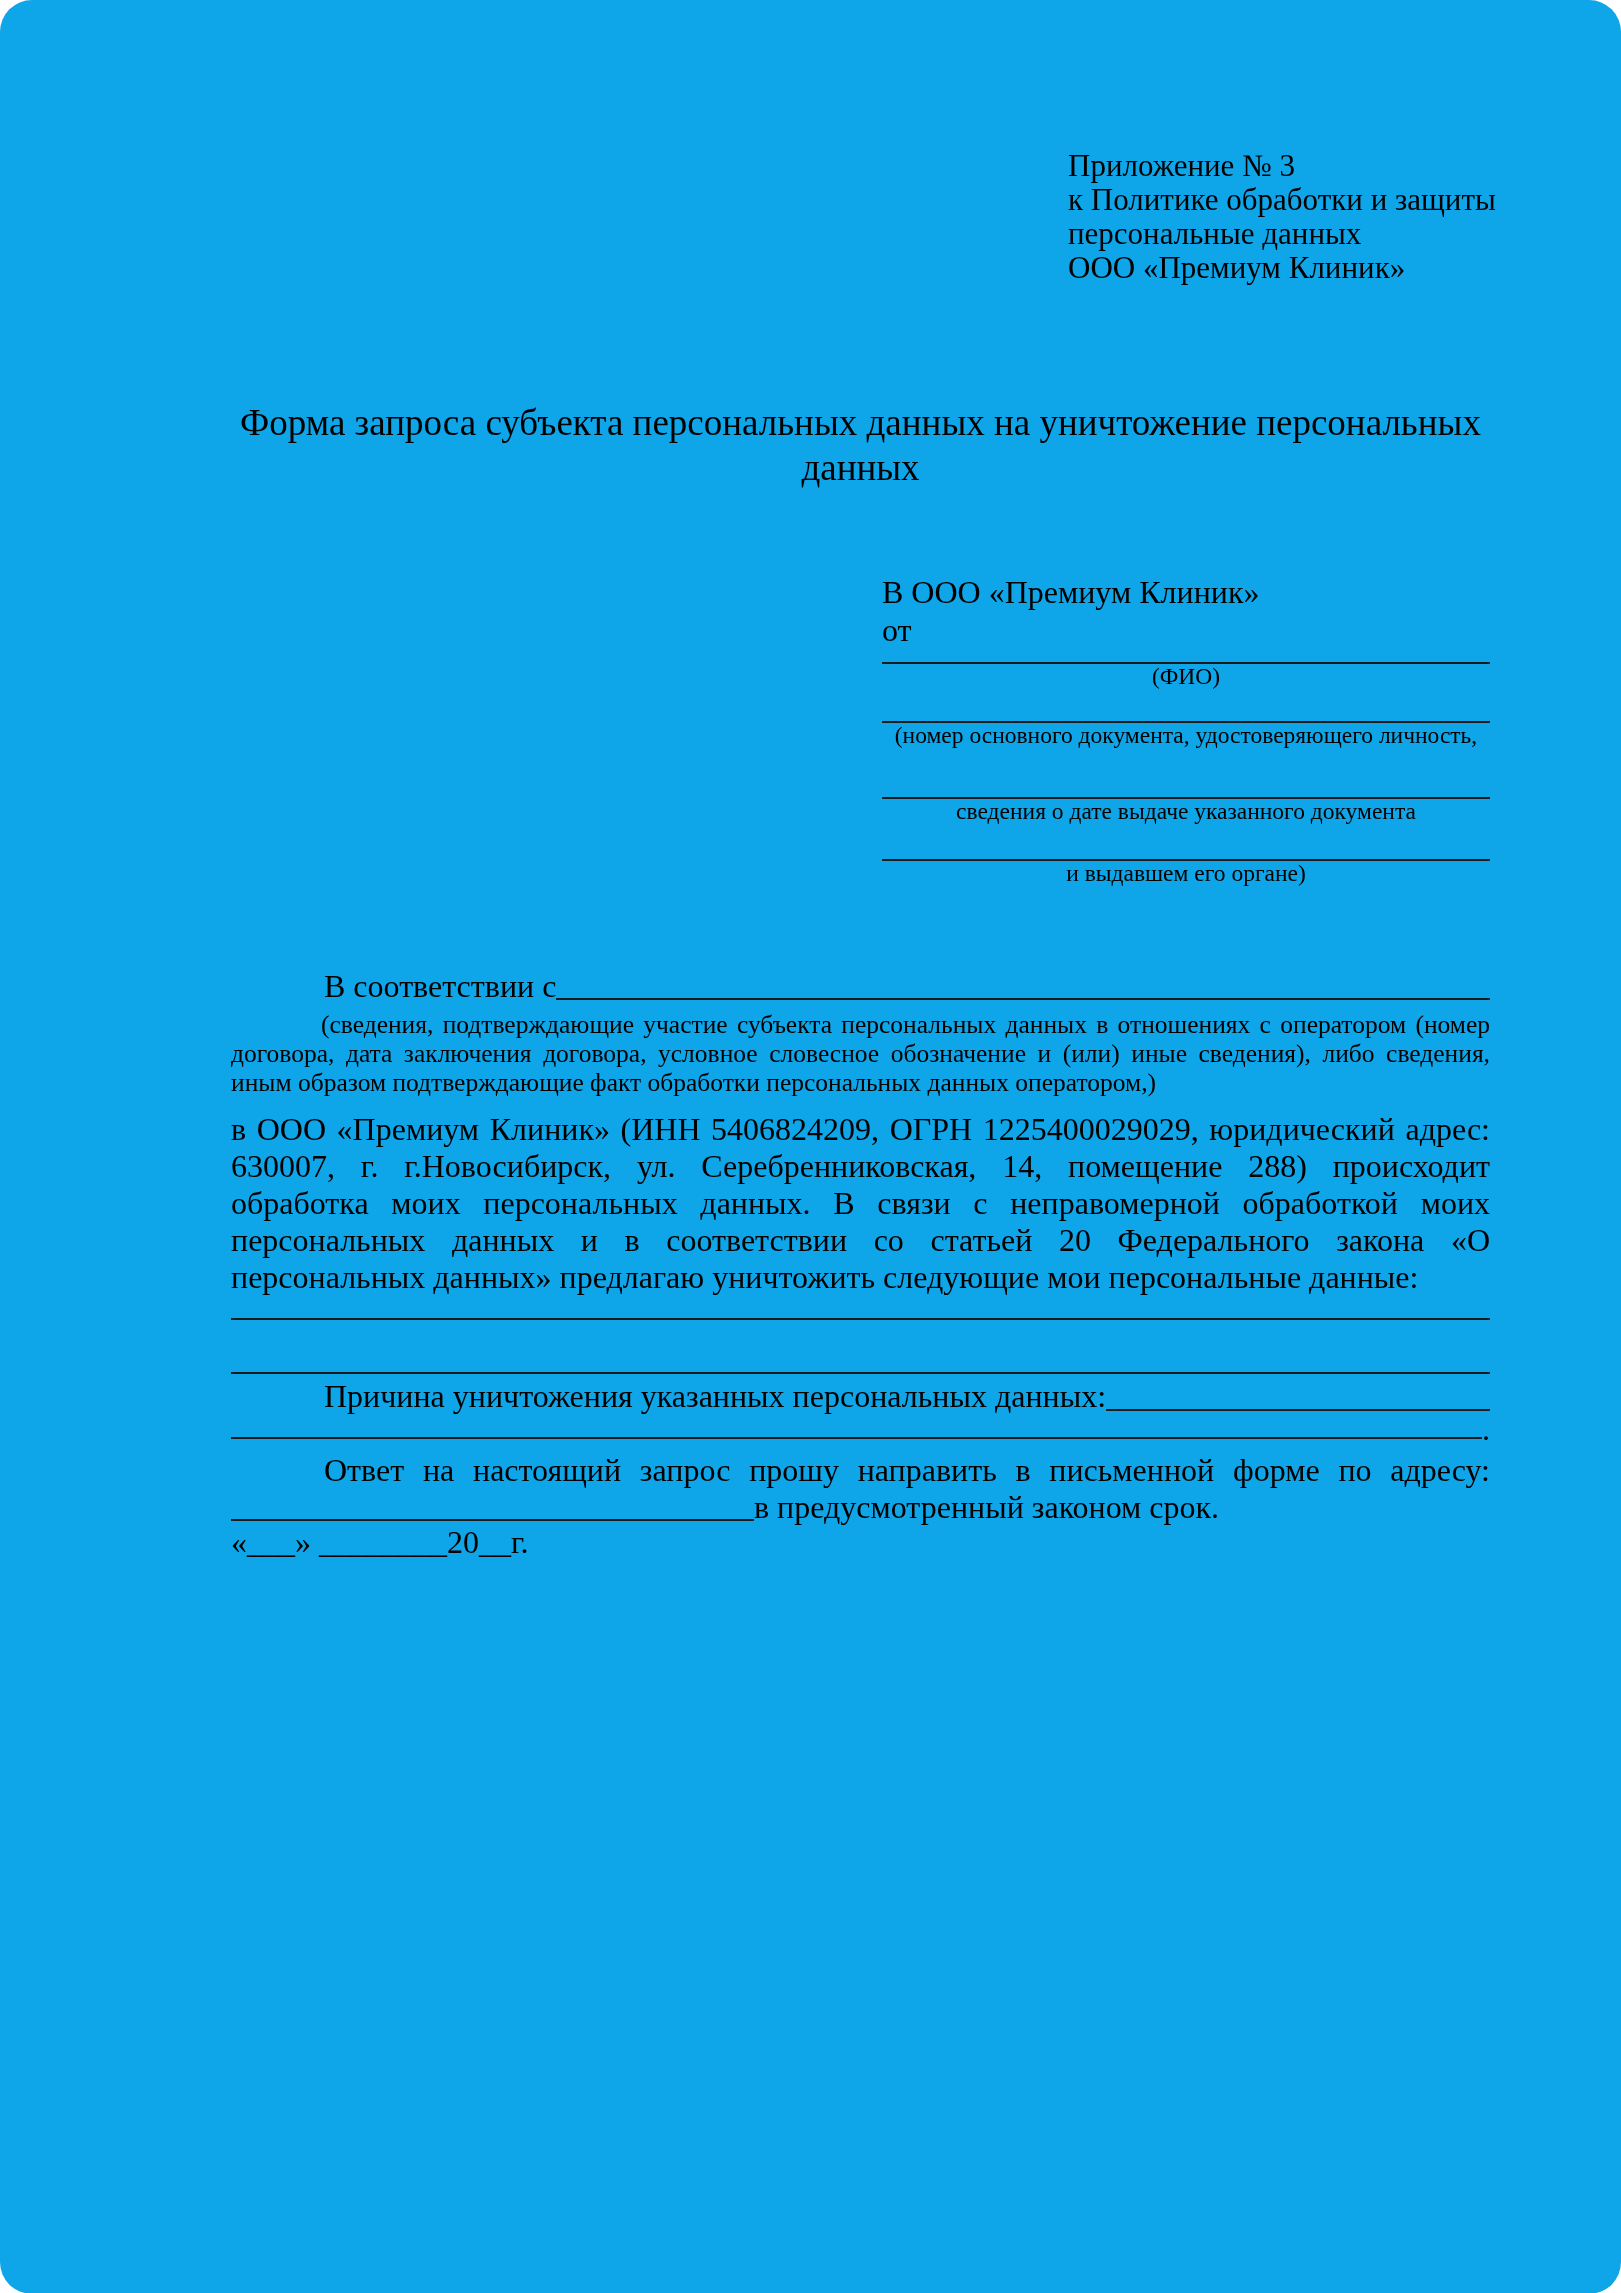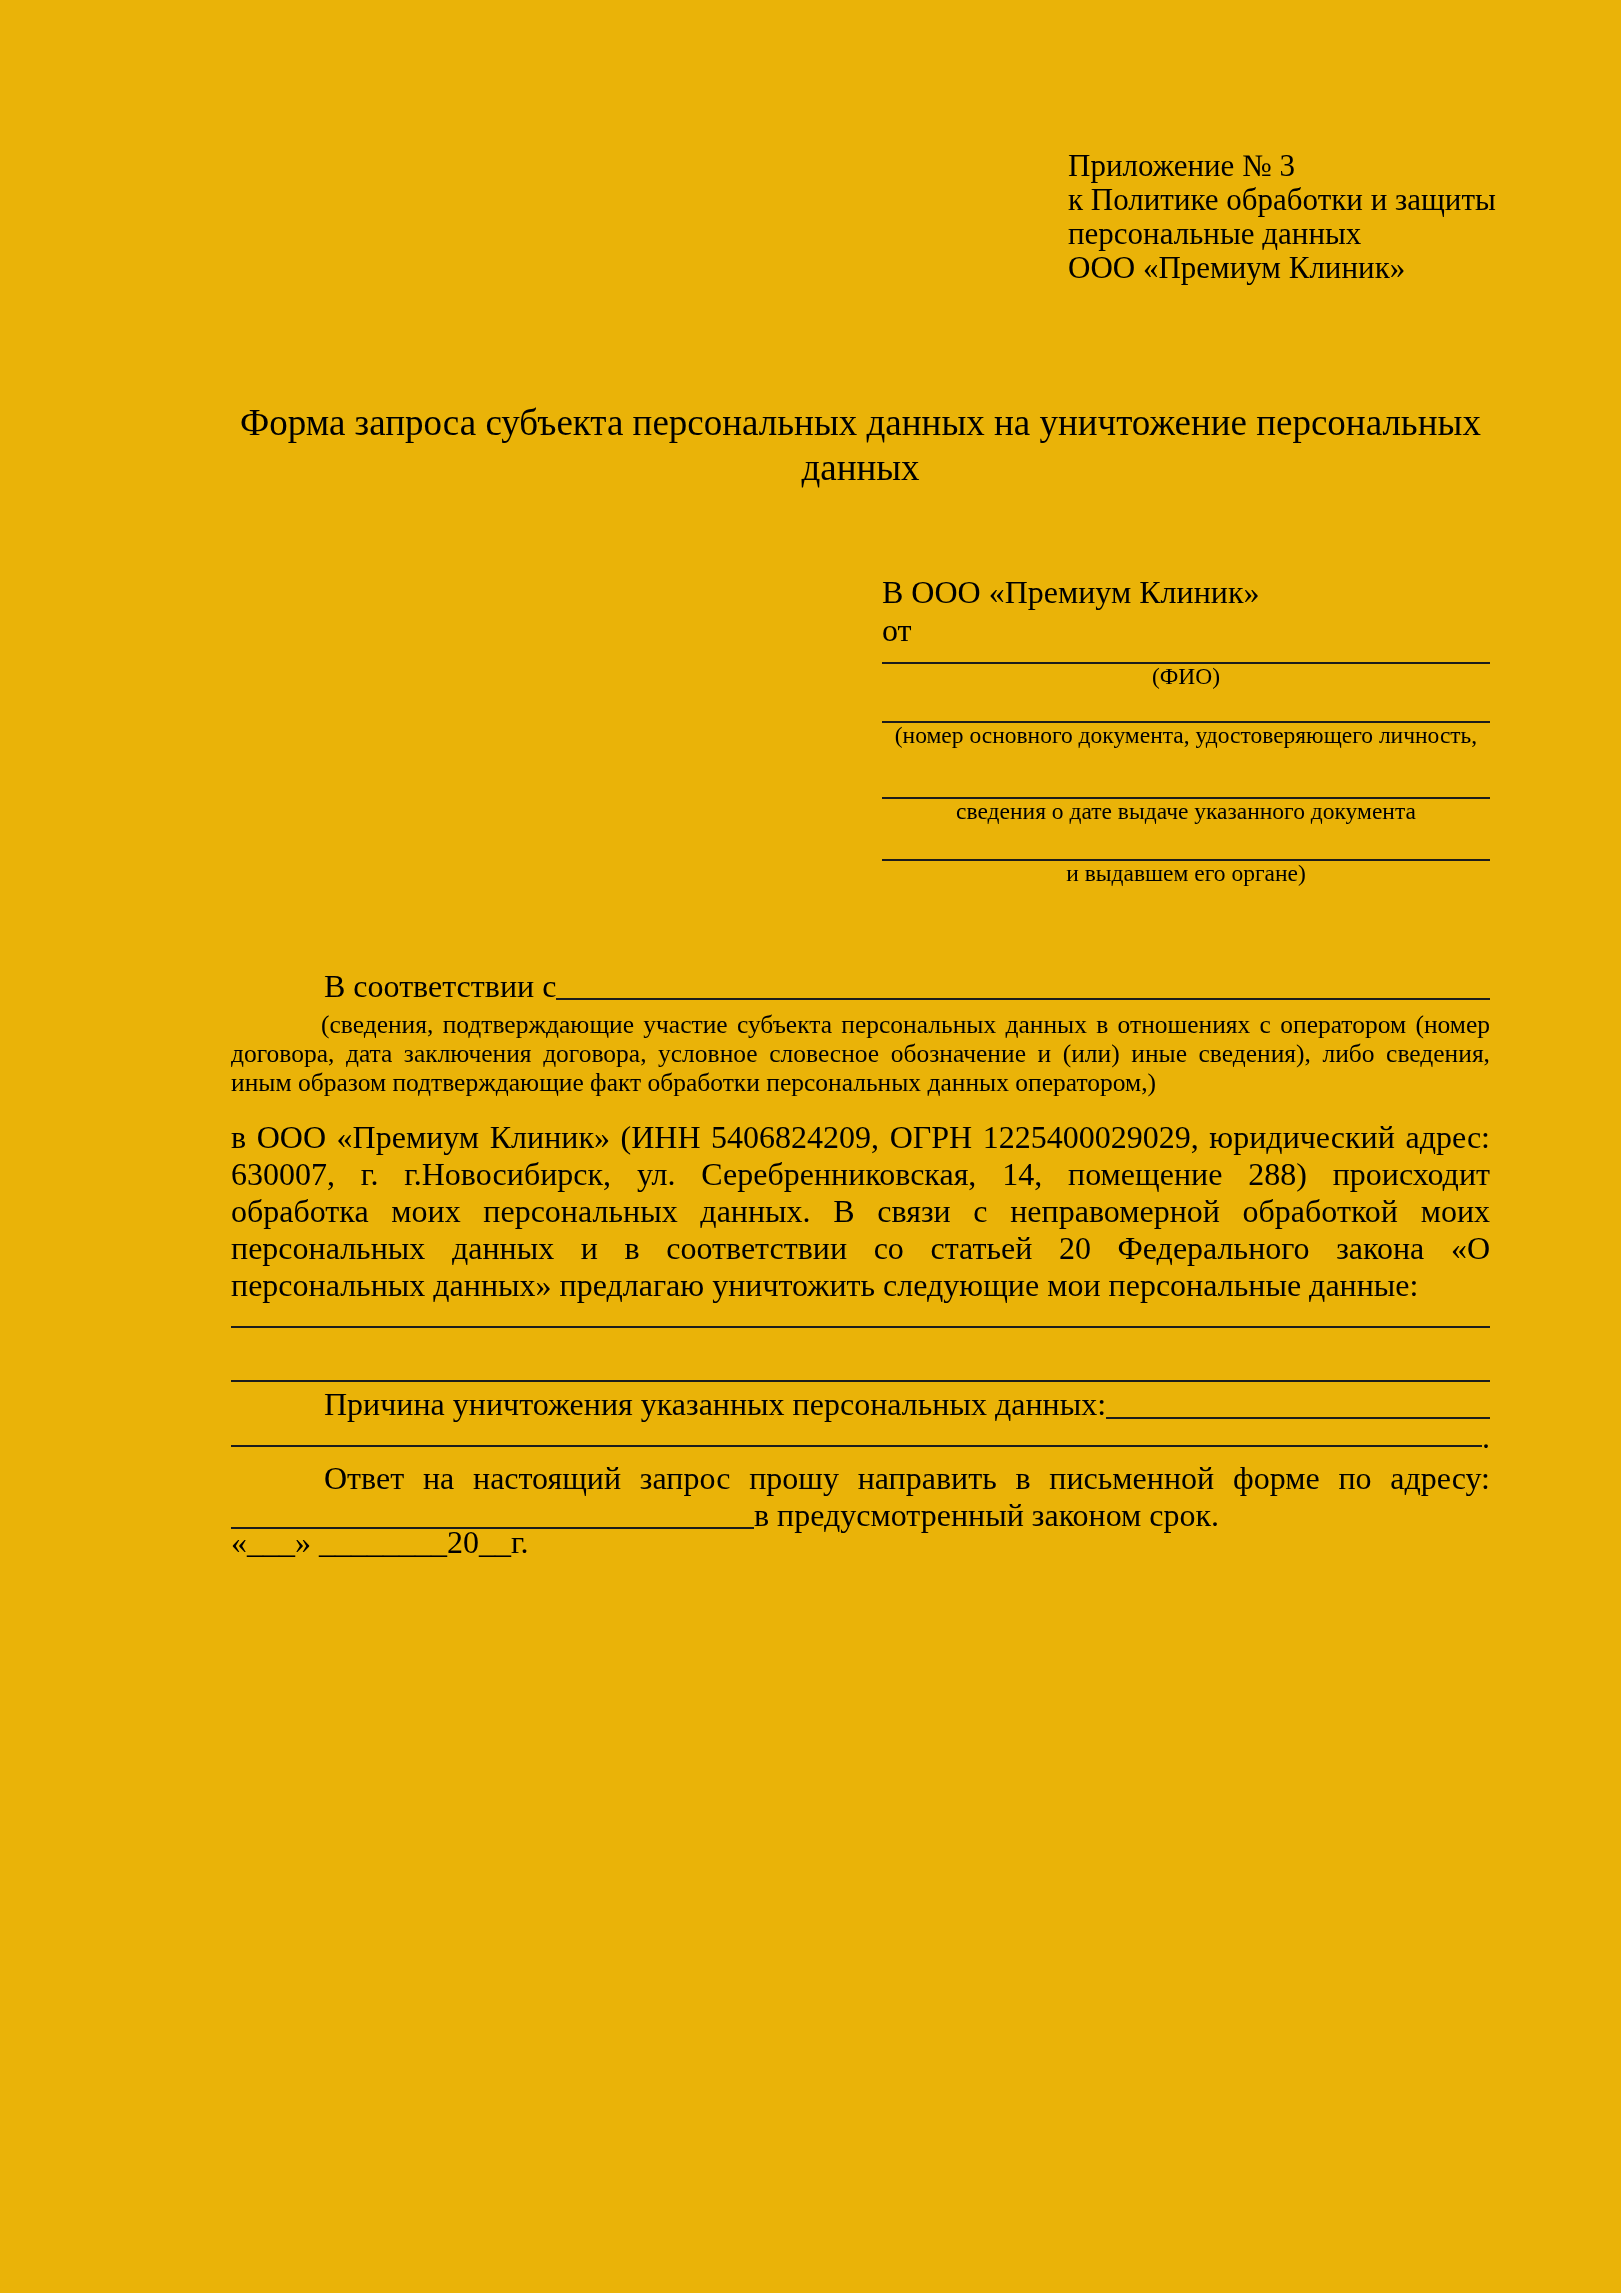--- a/index.html
+++ b/index.html
@@ -1,23 +1,24 @@
 <!DOCTYPE html>
 <html lang="ru"><head>
 <meta charset="utf-8">
 <style>
   * { margin:0; padding:0; box-sizing:border-box; }
   html, body { background:#ffffff; }
   .page {
     position:relative;
     width:1621px; height:2294px;
-    background:#eab308;
+    background:#0ea5e9;
     color:#000000;
     font-family:"Liberation Serif", serif;
     overflow:hidden;
+    border-radius:32px;
   }
   
   .appendix {
     position:absolute; top:149px; left:1068px;
     font-size:31px; line-height:34px;
   }
   
   .title {
     position:absolute; top:400px; left:231px; width:1259px;
     font-size:37px; line-height:45px; font-weight:normal; text-align:center;
@@ -36,21 +37,21 @@
   }
   .row-fill { display:flex; align-items:flex-end; }
   .fill { flex:1; border-bottom:2.9px solid #1c1c1c; margin-bottom:4.9px; }
   .accordance { height:37px; padding-left:93px;margin-top:32px; }
   .accordance .label { white-space:nowrap; }
   .note {
     margin-top:4.9px;
     font-size:25.5px; line-height:29px;
     text-align:justify; text-indent:90px;
   }
-  .para { margin-top:22px; text-align:justify; }
+  .para { margin-top:14px; text-align:justify; }
   .blank-line { border-bottom:2.9px solid #1c1c1c; }
   .bl-1 { height:24.5px; }
   .bl-2 { height:54px; }
   .reason { height:41px; padding-left:93px; }
   .reason .label { white-space:nowrap; }
   .period-row { height:28px; }
   .period-row span { line-height:28px; }
   .response-1 {
     margin-top:8.8px;
     text-align:justify; text-align-last:justify;

